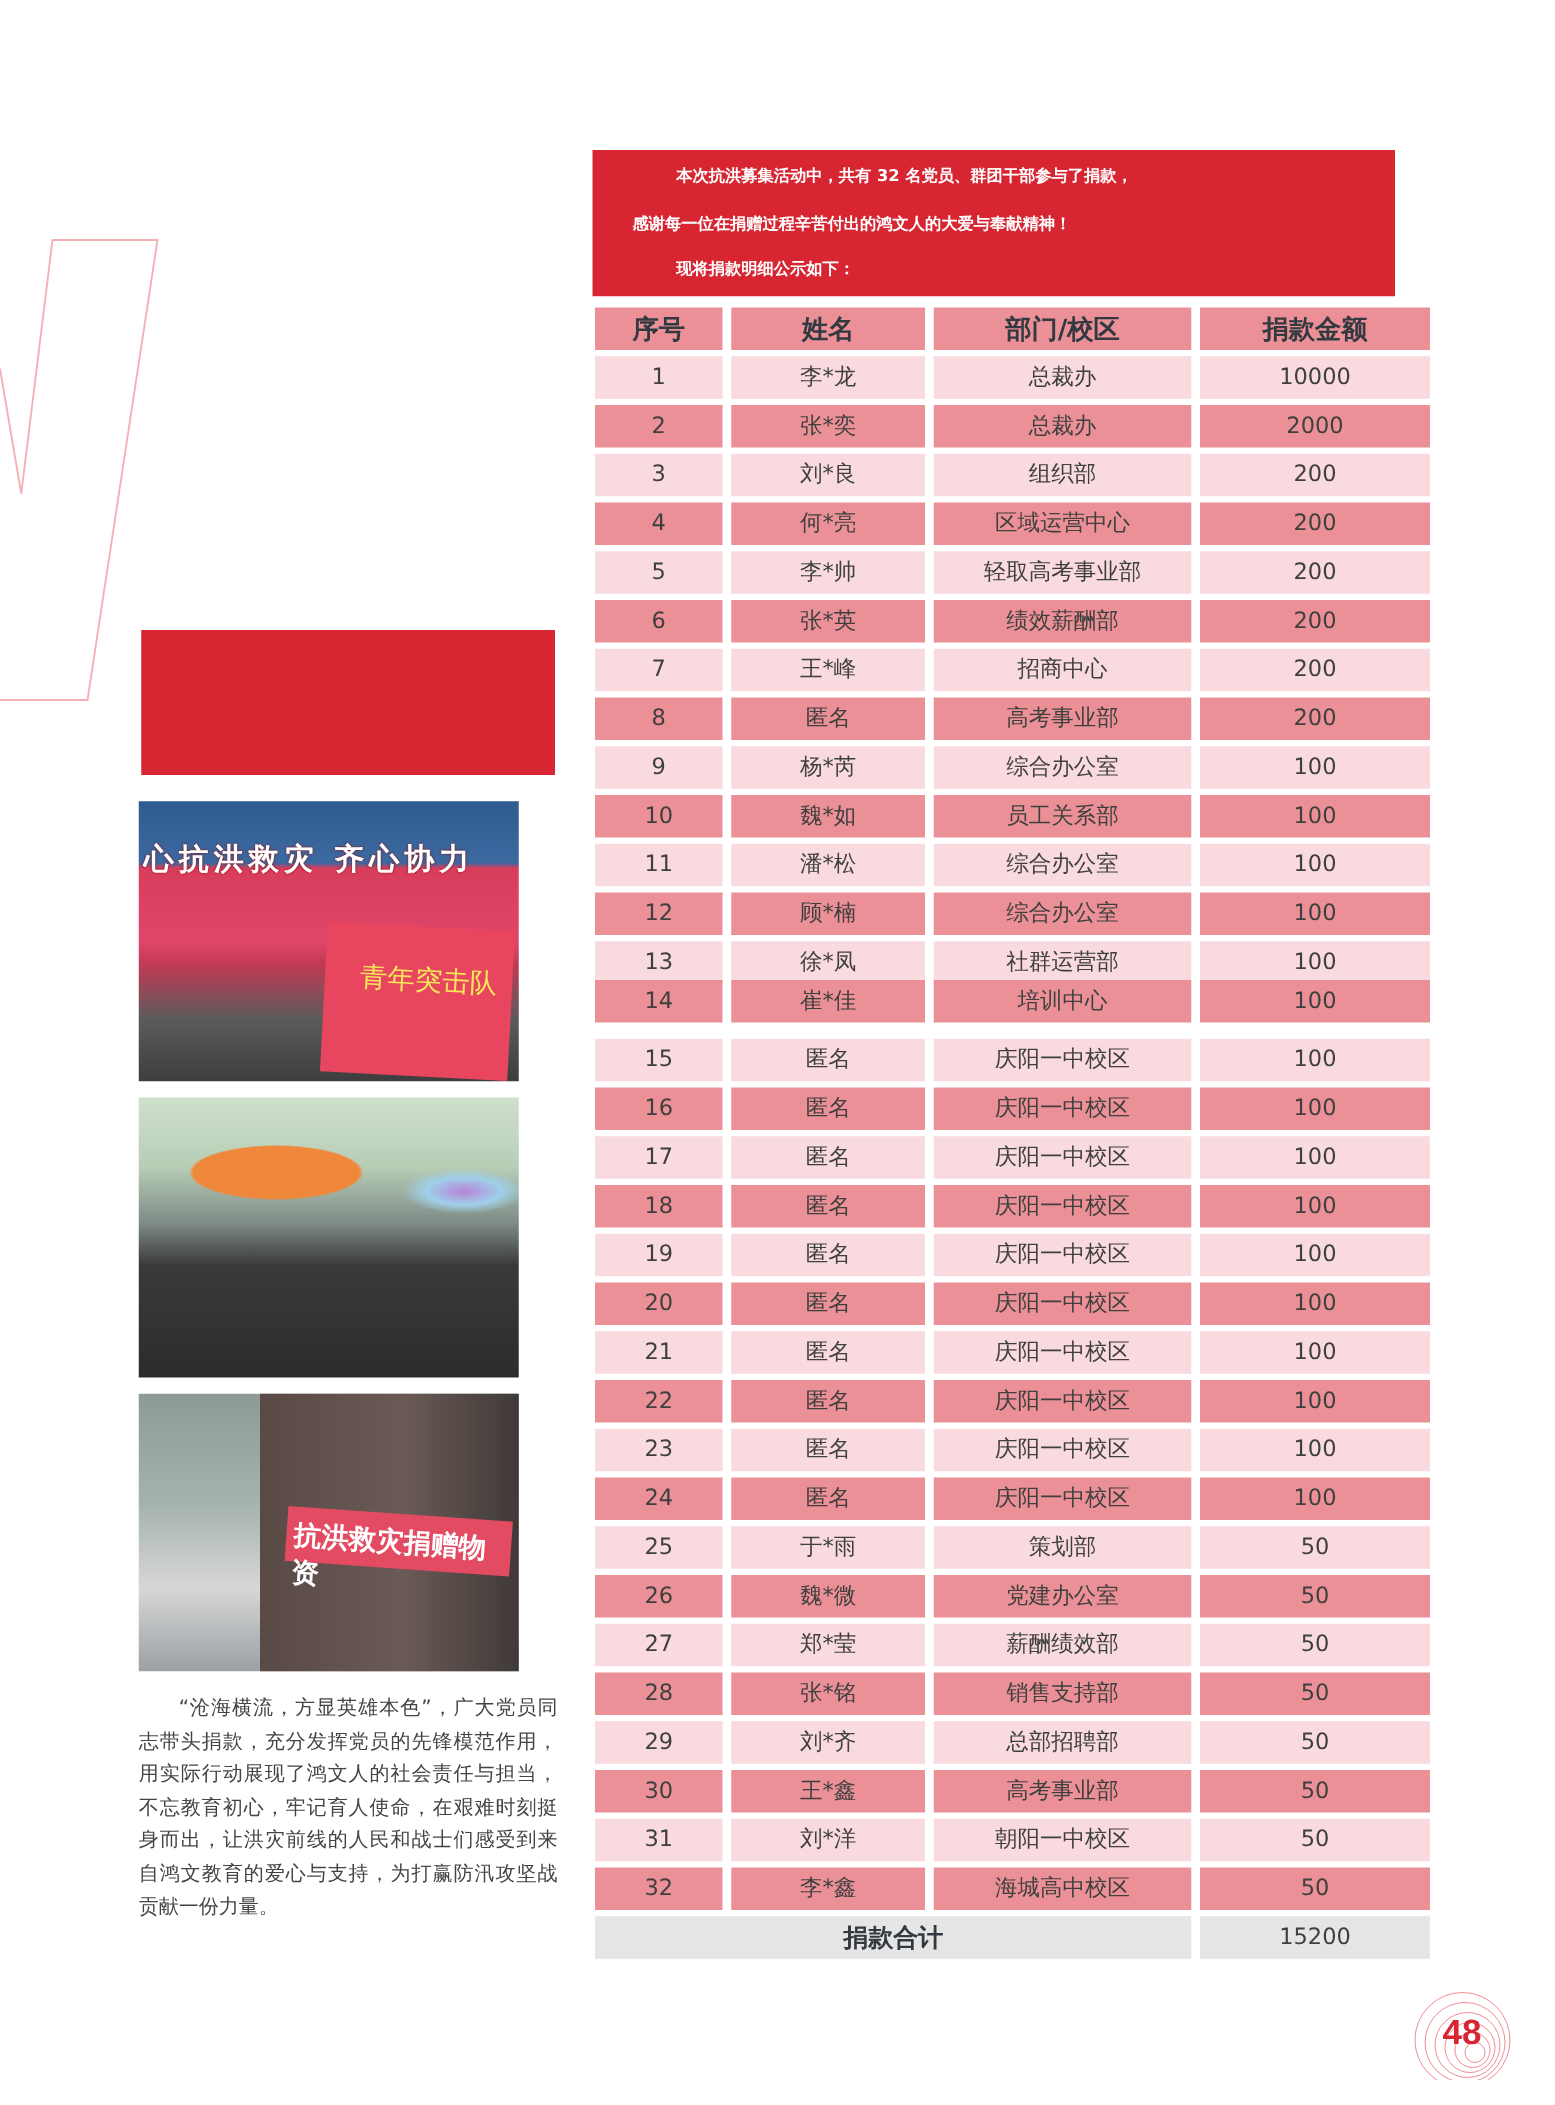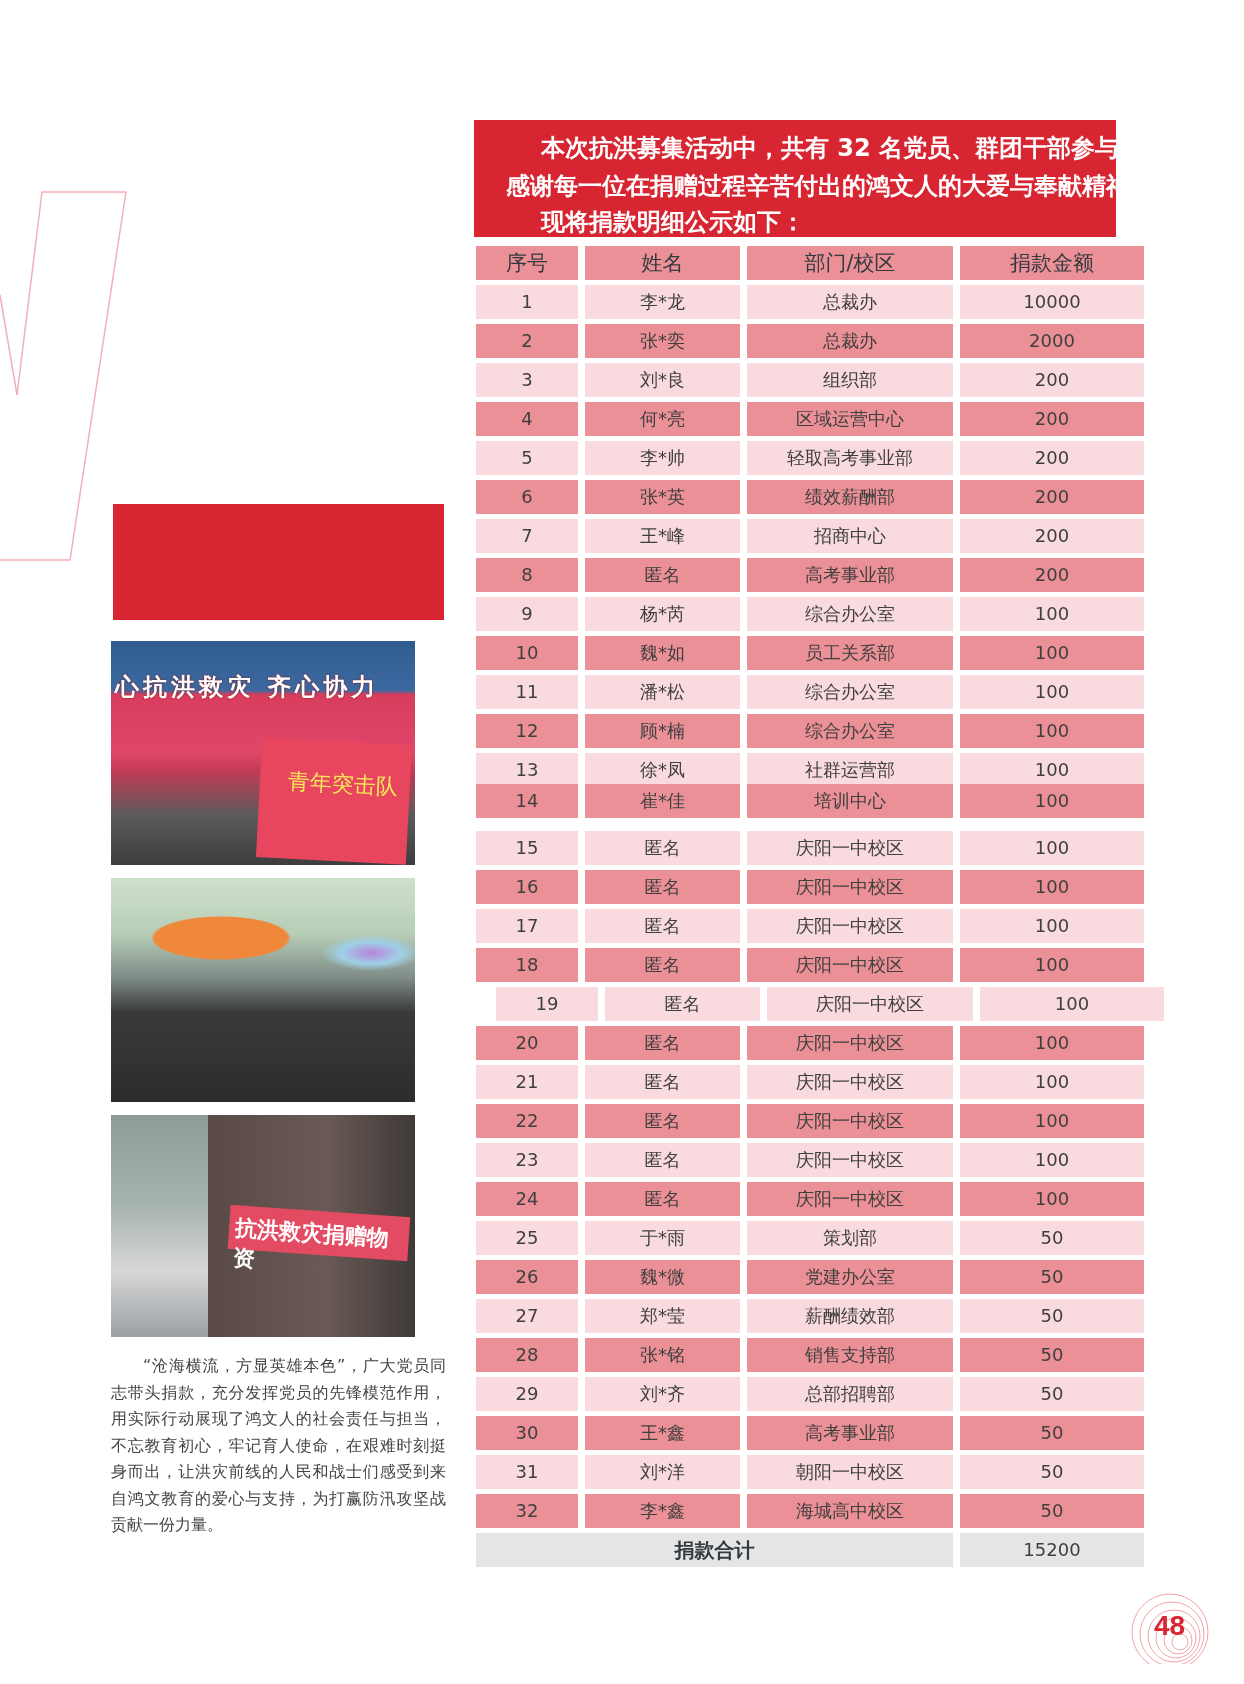--- a/index.html
+++ b/index.html
@@ -28,35 +28,35 @@
   .photo1 .banner-text { left:4px; top:30px; font-size:24px; }
   .photo1 .flag { position:absolute; left:148px; top:100px; width:150px; height:120px; background:#e8455f; transform:rotate(3deg); }
   .photo1 .flag span { position:absolute; left:28px; top:28px; color:#f8e65a; font-size:22px; }
   .photo3 .banner { position:absolute; left:118px; top:96px; width:180px; height:44px; background:#e34b63; transform:rotate(4deg); }
   .photo3 .banner span { position:absolute; left:6px; top:8px; color:#fff; font-size:22px; font-weight:bold; }
 
   .caption { position:absolute; left:111px; top:1353px; width:335px; font-size:16px; line-height:26.5px; color:#444; text-align:justify; }
   .caption p { margin:0; text-indent:2em; }
 
   
-  .intro { position:absolute; left:474px; top:120px; width:642px; height:117px; background:#d72532; color:#fff; font-weight:bold; font-size:24px; }
+  .intro { position:absolute; left:474px; top:120px; width:642px; height:117px; background:#d72532; color:#fff; font-weight:bold; font-size:13px; }
   .intro .l { position:absolute; white-space:nowrap; }
   .intro .l1 { left:67px; top:12px; }
   .intro .l2 { left:32px; top:50px; }
   .intro .l3 { left:67px; top:86px; }
 
   
   .table { position:absolute; left:476px; top:246px; width:640px; }
   .row { position:absolute; left:0; width:640px; height:34px; }
   .cell { position:absolute; top:0; height:34px; line-height:34px; text-align:center; font-size:18px; color:#3f3f3f; }
   .c1 { left:0; width:102px; }
   .c2 { left:109px; width:155px; }
   .c3 { left:271px; width:206px; }
   .c4 { left:484px; width:184px; }
-  .hdr .cell { background:#ec9097; font-weight:normal; font-size:21px; color:#333940; }
+  .hdr .cell { background:#ec9097; font-weight:bold; font-size:21px; color:#333940; }
   .row.light .cell { background:#f9dade; }
   .row.dark .cell { background:#ec9097; }
   .row.total .cell { background:#e5e5e5; }
   .row.total .span { left:0; width:477px; font-weight:bold; font-size:20px; color:#333940; }
 
   
   .page-num-wrap { position:absolute; left:1128px; top:1590px; width:84px; height:84px; }
   .page-num { position:absolute; left:26px; top:20px; font-size:28px; font-weight:bold; color:#d72532; font-family:"Liberation Sans", sans-serif; }
 </style>
 </head>
@@ -199,21 +199,21 @@
       <div class="cell c2">匿名</div>
       <div class="cell c3">庆阳一中校区</div>
       <div class="cell c4">100</div>
     </div>
     <div class="row dark" style="top: 702px;">
       <div class="cell c1">18</div>
       <div class="cell c2">匿名</div>
       <div class="cell c3">庆阳一中校区</div>
       <div class="cell c4">100</div>
     </div>
-    <div class="row light" style="top: 741px; margin-left: 20px;">
+    <div class="row light" style="top: 741px;">
       <div class="cell c1">19</div>
       <div class="cell c2">匿名</div>
       <div class="cell c3">庆阳一中校区</div>
       <div class="cell c4">100</div>
     </div>
     <div class="row dark" style="top: 780px;">
       <div class="cell c1">20</div>
       <div class="cell c2">匿名</div>
       <div class="cell c3">庆阳一中校区</div>
       <div class="cell c4">100</div>

